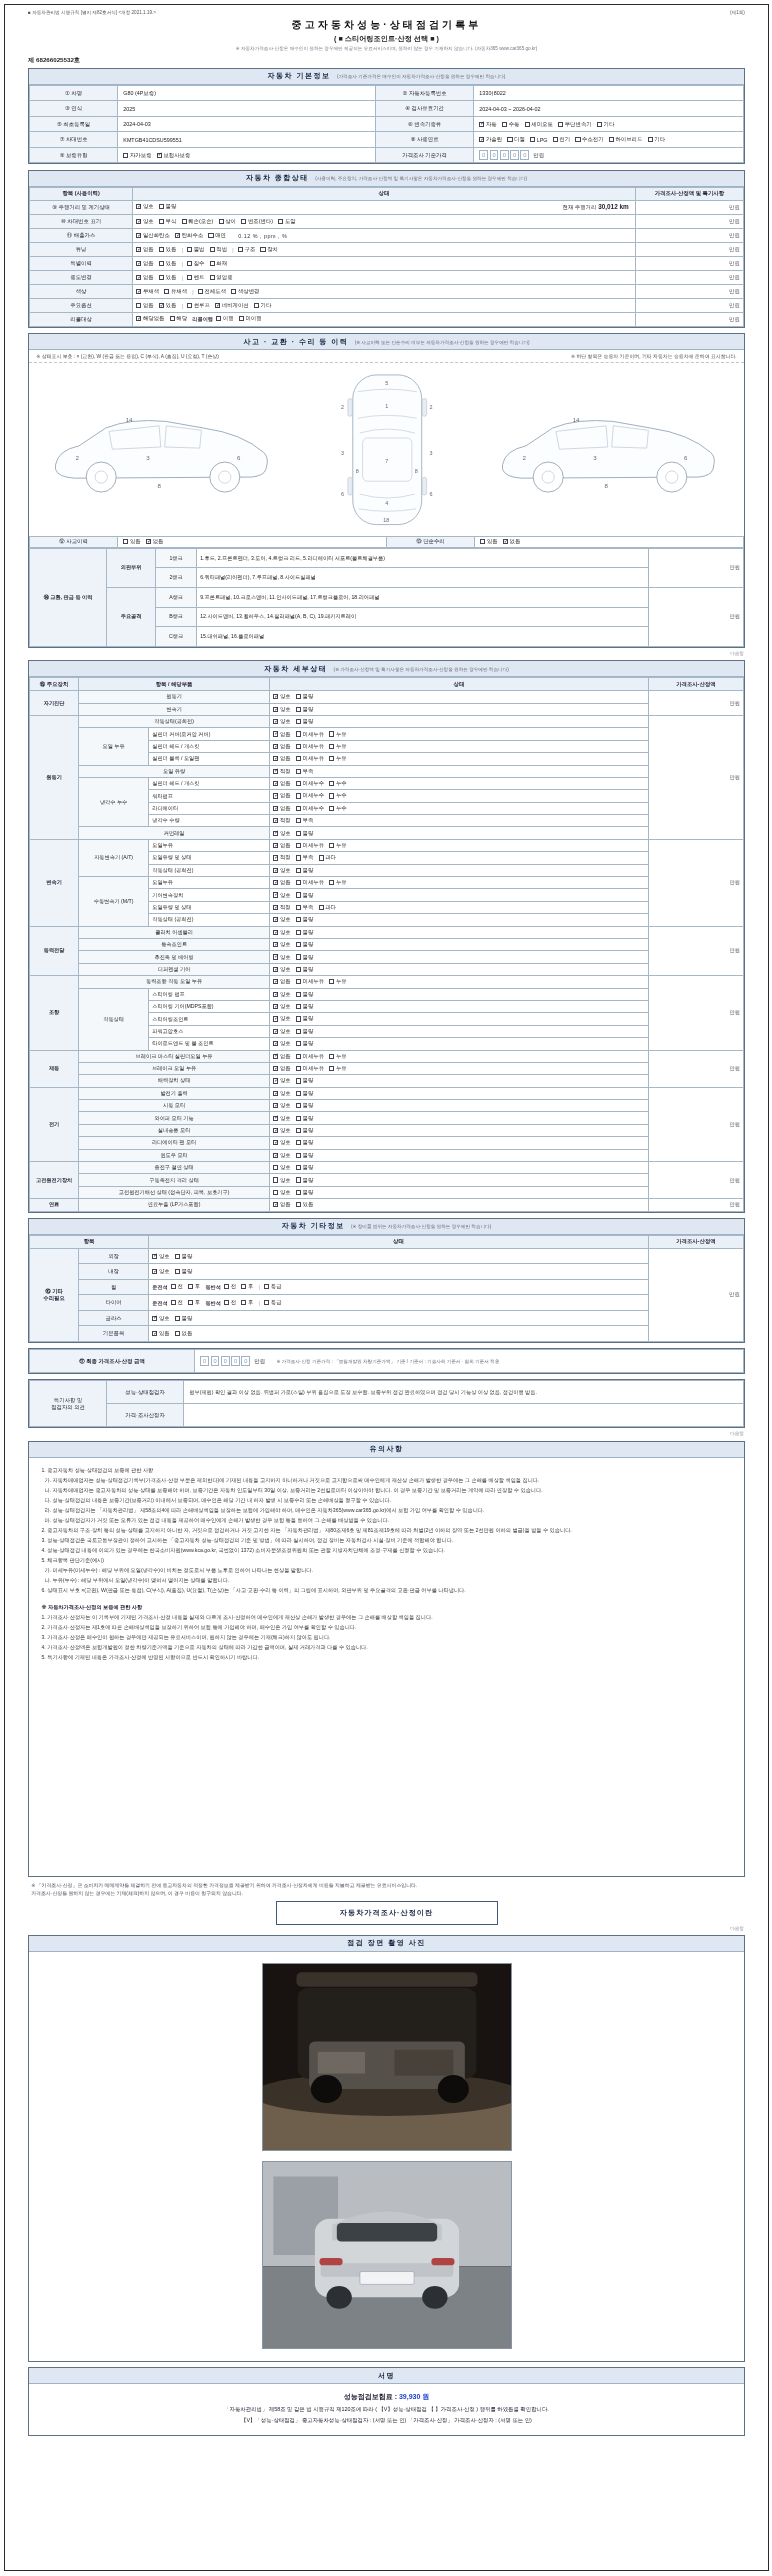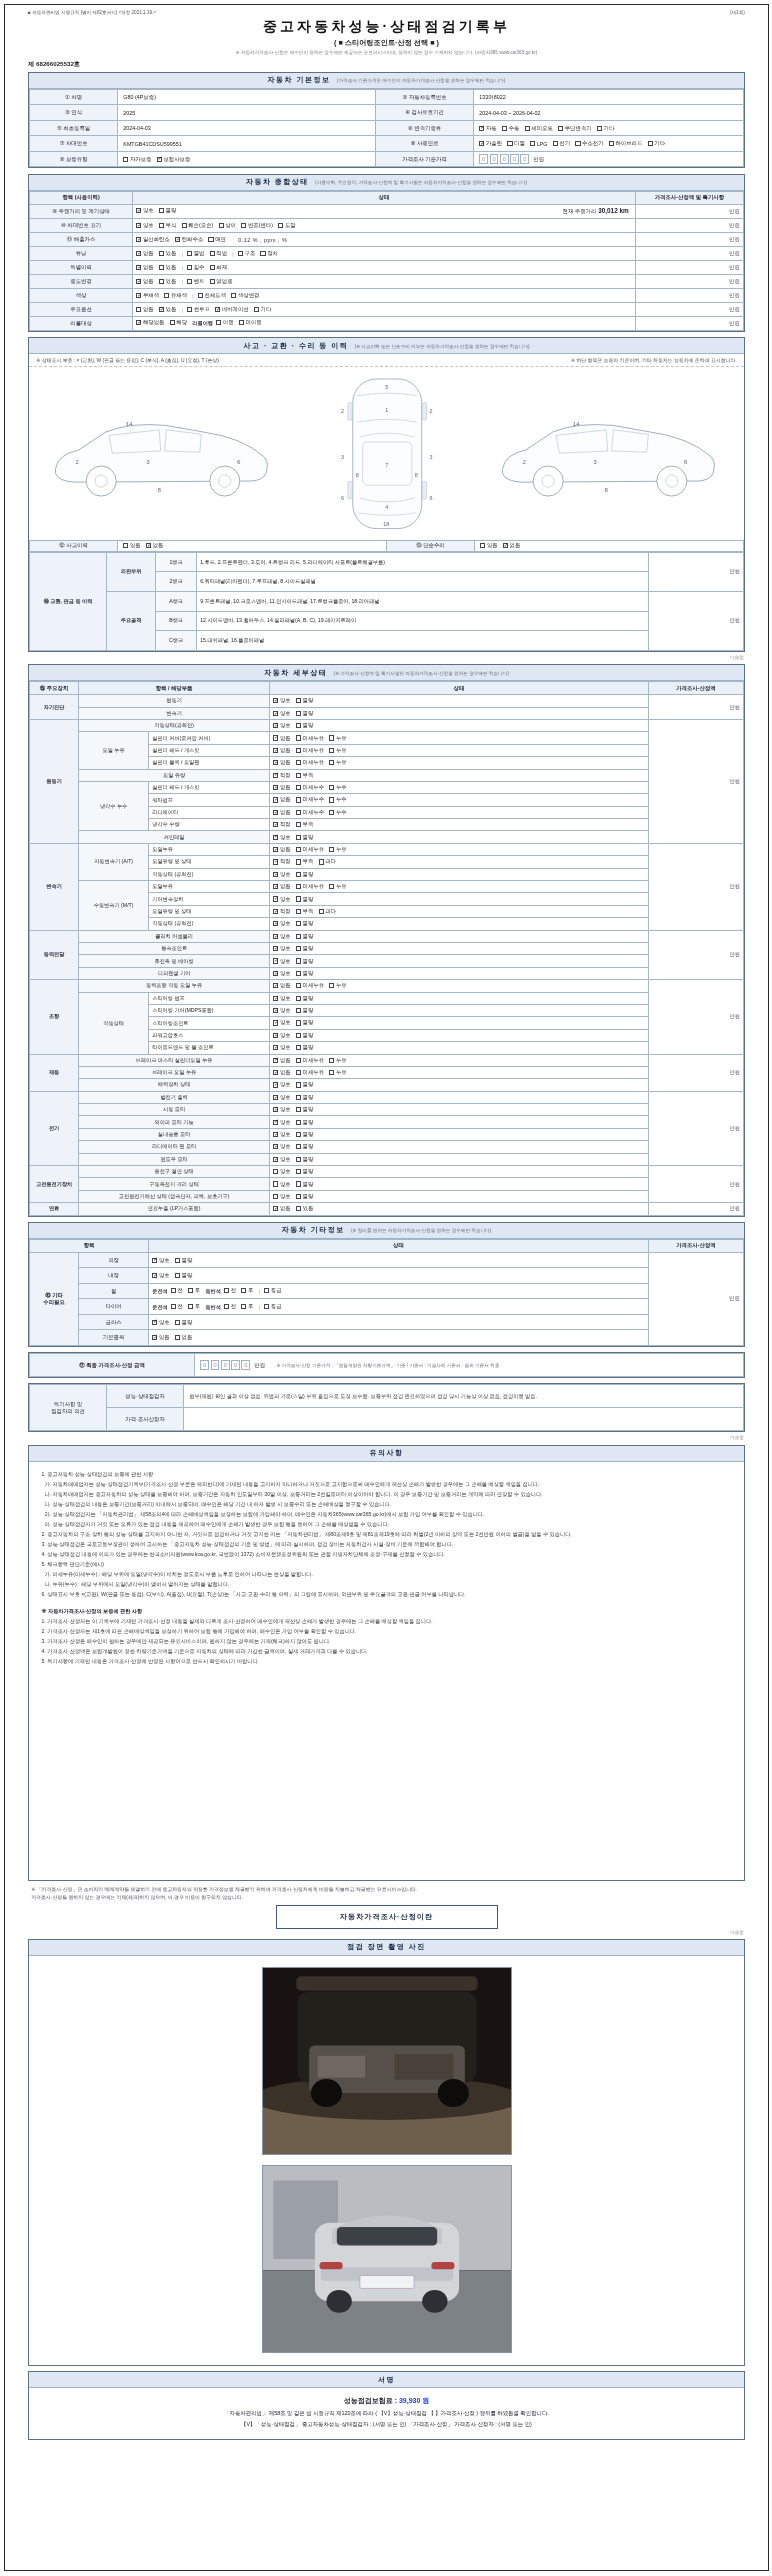--- a/index.html
+++ b/index.html
@@ -1,19 +1,19 @@
 <!DOCTYPE html>
 <html lang="ko" style="font-size:8.2px"><head>
 <meta charset="utf-8">
 <style>
 *{box-sizing:border-box;margin:0;padding:0}
 body{width:773px;height:2576px;background:#fff;font-family:"Liberation Sans","DejaVu Sans",sans-serif;color:#222;overflow:hidden}
 .sheet{margin:4.1px;border:1px solid #2b2b2b;height:2567px;padding:5.2px 23px 8.2px;position:relative;background:#fff}
 .topline{display:flex;justify-content:space-between;font-size:4.6px;color:#555;margin-bottom:3.1px}
-.doctitle{text-align:center;font-size:14px;font-weight:bold;letter-spacing:3.1px;color:#111}
+.doctitle{text-align:center;font-size:10px;font-weight:bold;letter-spacing:3.1px;color:#111}
 .docsub{text-align:center;font-size:7.2px;font-weight:bold;margin-top:2.1px}
 .docsubnote{text-align:center;font-size:4.6px;color:#778;margin-top:1.5px}
 .docno{font-size:6.2px;margin:5.2px 0 2.6px;font-weight:bold}
 .box{border:0.6px solid #5d7183;margin-bottom:5.2px;background:#fff}
 .bar{background:#dfe8f2;border-bottom:0.5px solid #9fb3c8;text-align:center;padding:2.6px 2.1px}
 .bartitle{font-weight:bold;font-size:7px;letter-spacing:1.5px;color:#13233f}
 .barnote{font-size:4.6px;color:#667;margin-left:4.1px;letter-spacing:0}
 table.grid{width:100%;border-collapse:collapse;table-layout:fixed}
 .grid td,.grid th{border:0.5px solid #a6b7c8;font-size:5.4px;padding:1.5px 3.1px;vertical-align:middle;word-break:keep-all;overflow:hidden}
 .grid th{background:#eaf0f7;font-weight:bold;text-align:center;height:13px;color:#223}

